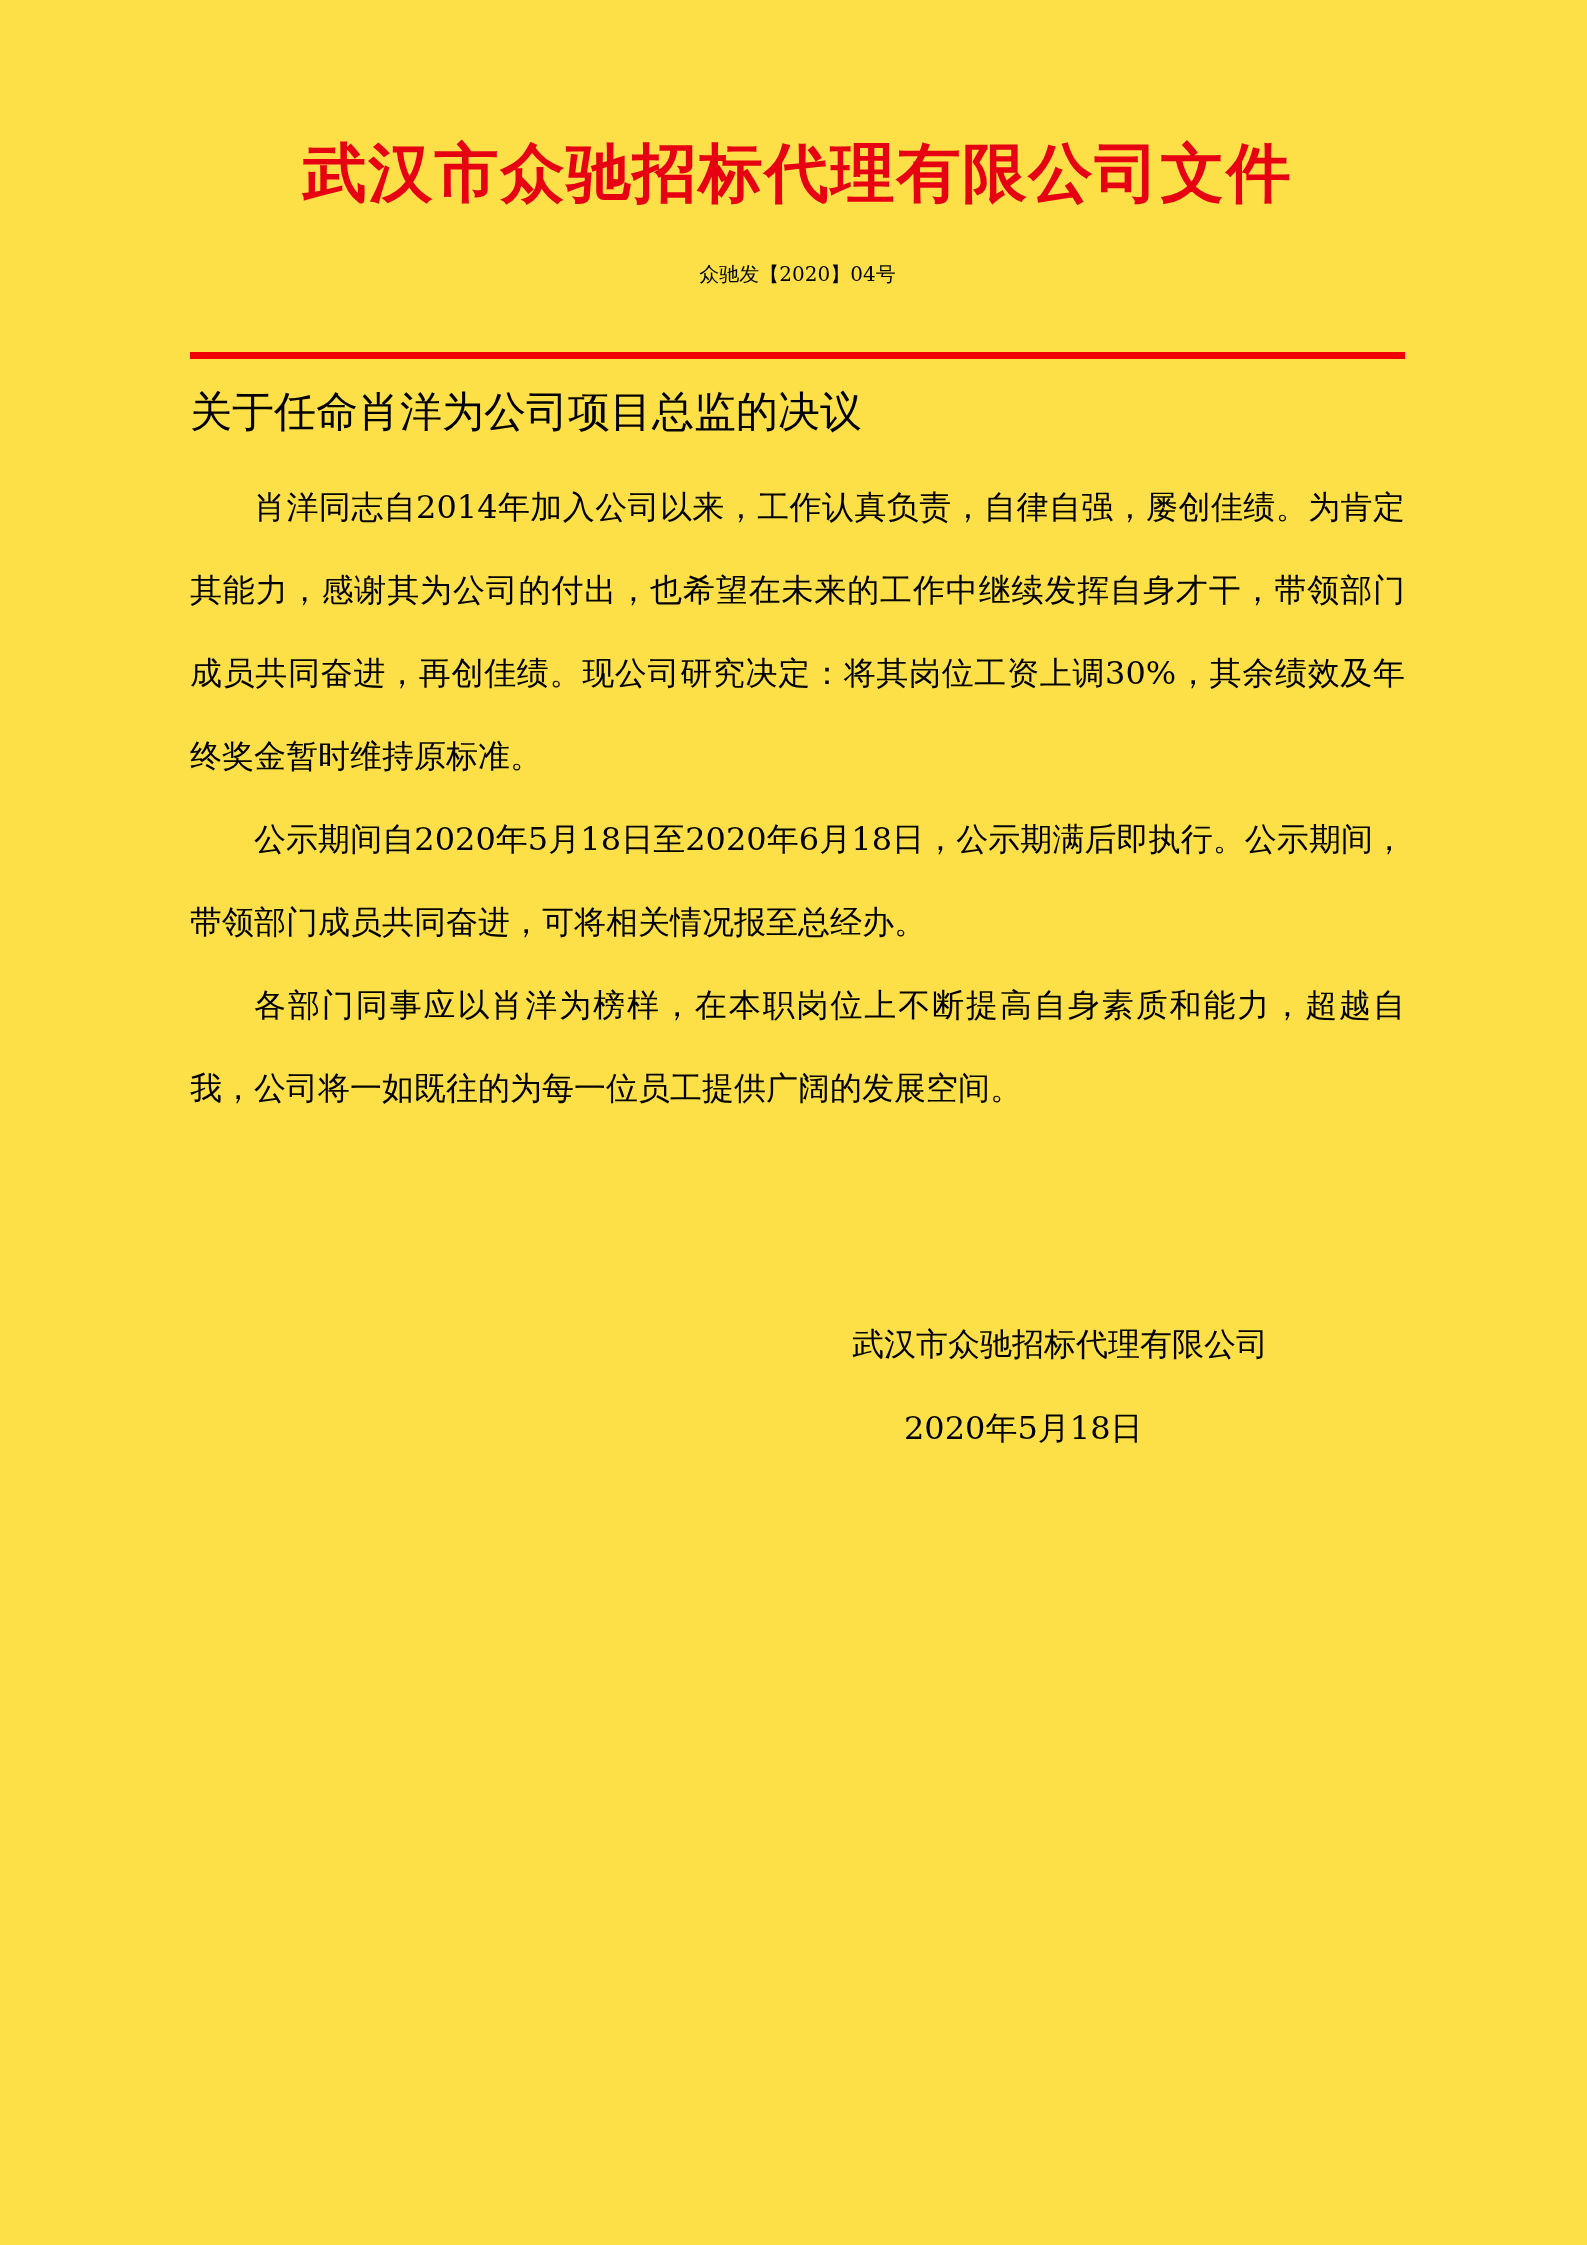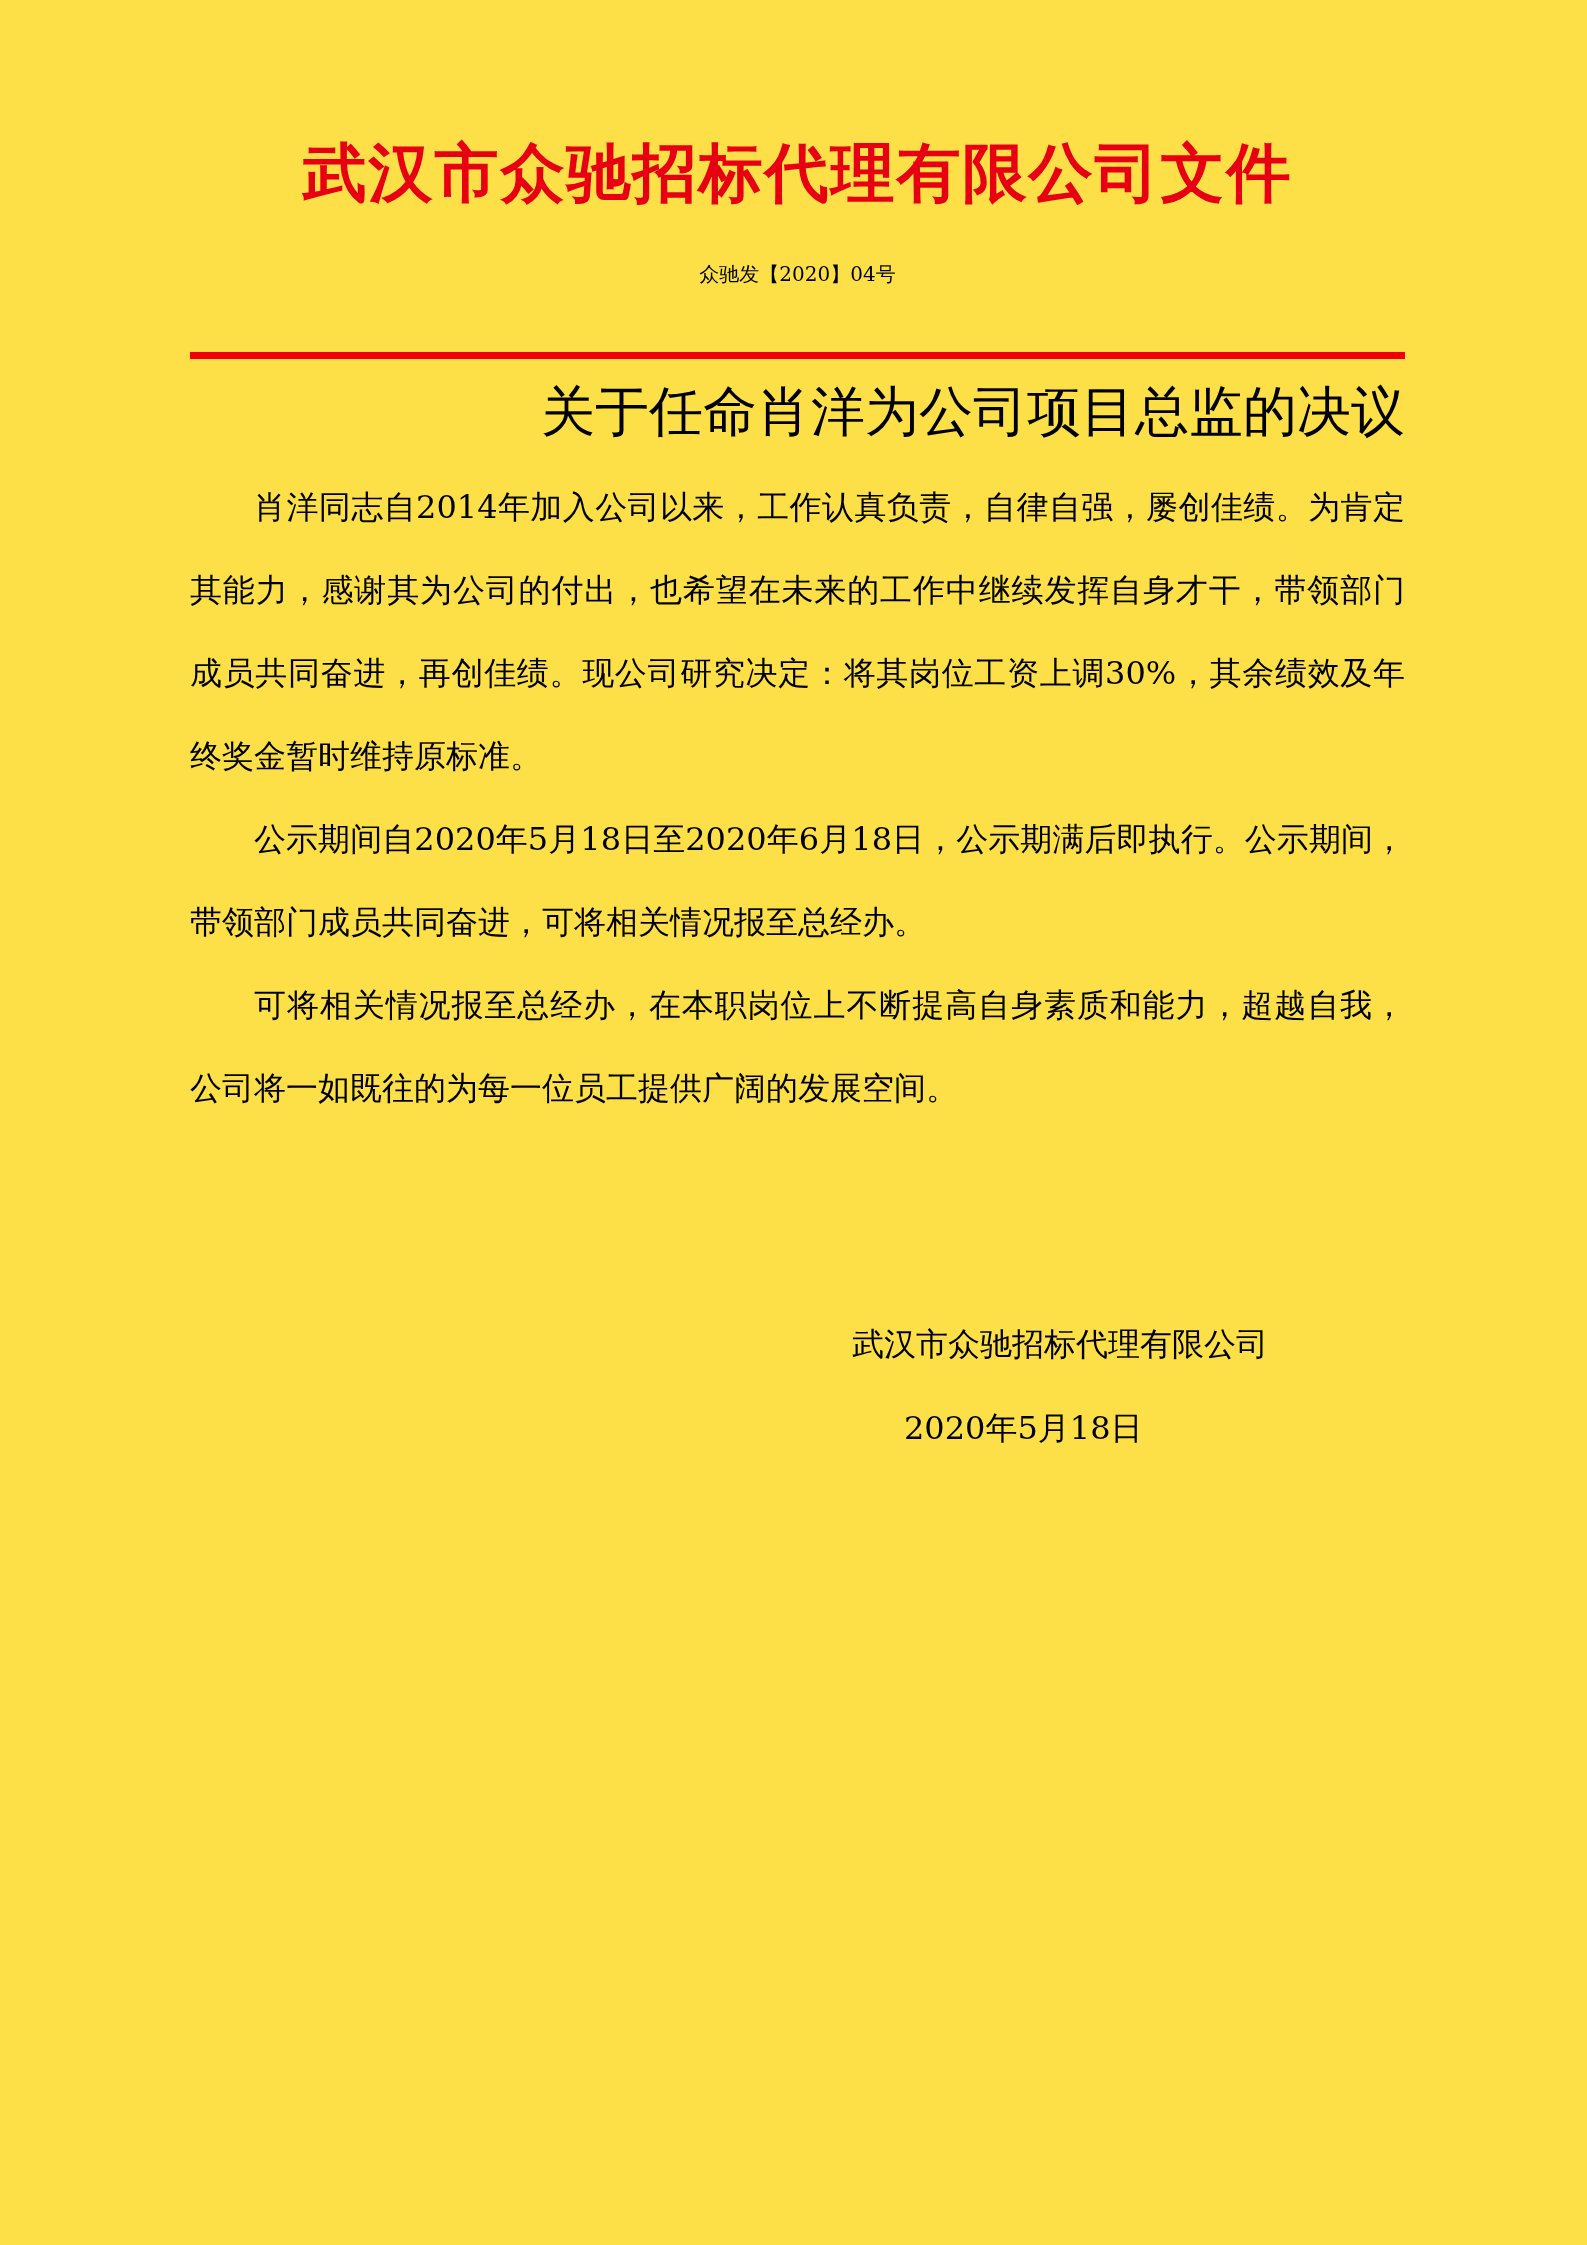--- a/index.html
+++ b/index.html
@@ -4,41 +4,41 @@
 <style>
   html, body { margin: 0; padding: 0; background: #ffffff; }
   body { width: 1587px; height: 2245px; position: relative; overflow: hidden;
          font-family: "DejaVu Serif", "Liberation Serif", serif; color: #000; }
   .page { position: absolute; left: 0; top: 0; width: 1587px; height: 2245px; background: #fde047; }
   .header-title { position: absolute; left: 190px; width: 1215px; top: 128px; text-align: center;
          color: #e60012; font-size: 64px; font-weight: bold; letter-spacing: 2px; line-height: 90px; }
   .doc-number { position: absolute; left: 190px; width: 1215px; top: 252px; text-align: center;
          font-size: 20px; line-height: 44px; }
   .red-rule { position: absolute; left: 190px; width: 1215px; top: 352px; height: 7px; background: #f00000; }
-  .subject { position: absolute; left: 190px; width: 1215px; top: 380px; text-align: right;
-         font-size: 54px; line-height: 64px; }
+  .subject { position: absolute; left: 190px; width: 1215px; top: 380px; text-align: left;
+         font-size: 42px; line-height: 64px; }
   .body-text { position: absolute; left: 190px; width: 1215px; top: 466px; font-size: 32px;
          line-height: 83px; text-align: justify; }
   .body-text p { margin: 0 0 0 0; text-indent: 2em; }
   .sign { position: absolute; left: 800px; width: 520px; top: 1302px; font-size: 32px; line-height: 84px; }
   .sign .org { text-align: center; }
   .sign .date { padding-left: 104px; }
 </style>
 </head>
 <body>
 
 <div class="page">
   <div class="header-title">武汉市众驰招标代理有限公司文件</div>
   <div class="doc-number">众驰发【2020】04号</div>
   <div class="red-rule"></div>
   <div class="subject">关于任命肖洋为公司项目总监的决议</div>
 
   <div class="body-text">
     <p>肖洋同志自2014年加入公司以来，工作认真负责，自律自强，屡创佳绩。为肯定其能力，感谢其为公司的付出，也希望在未来的工作中继续发挥自身才干，带领部门成员共同奋进，再创佳绩。现公司研究决定：将其岗位工资上调30%，其余绩效及年终奖金暂时维持原标准。</p>
     <p>公示期间自2020年5月18日至2020年6月18日，公示期满后即执行。公示期间，带领部门成员共同奋进，可将相关情况报至总经办。</p>
-    <p>可将相关情况报至总经办，在本职岗位上不断提高自身素质和能力，超越自我，公司将一如既往的为每一位员工提供广阔的发展空间。</p>
+    <p>各部门同事应以肖洋为榜样，在本职岗位上不断提高自身素质和能力，超越自我，公司将一如既往的为每一位员工提供广阔的发展空间。</p>
   </div>
 
   <div class="sign">
     <div class="org">武汉市众驰招标代理有限公司</div>
     <div class="date">2020年5月18日</div>
   </div>
 </div>
 
 </body></html>

